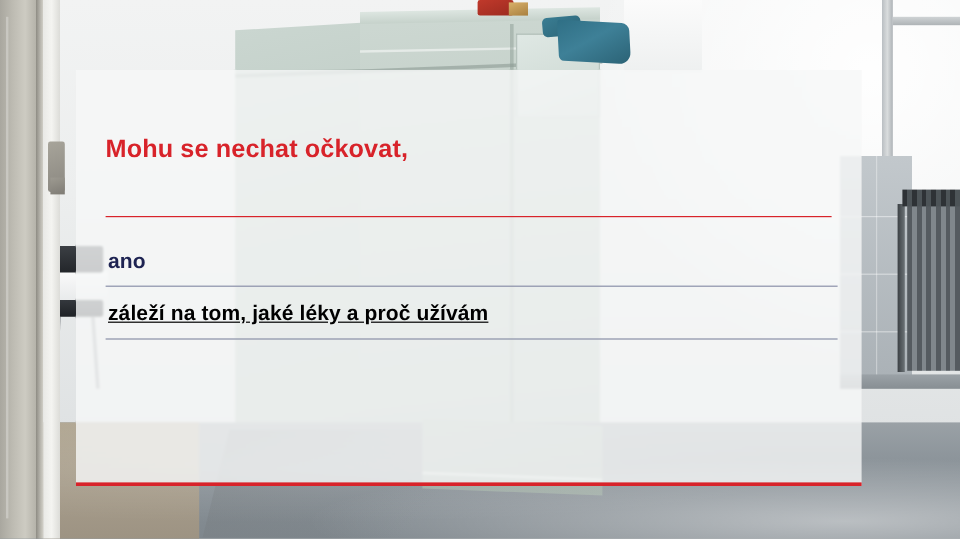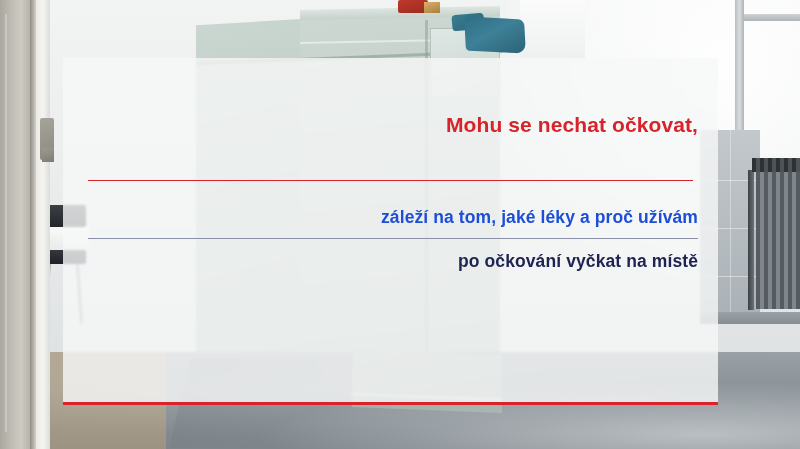--- a/index.html
+++ b/index.html
@@ -288,26 +288,26 @@
   <div class="floor-sheen"></div>
 
   <div class="door-col"></div>
   <div class="door-groove"></div>
   <div class="door-edge"></div>
   <div class="door-jamb"></div>
   <div class="door-latch"></div>
   <div class="door-latch2"></div>
 </div>
 
-<div class="panel" style="--accent: #D8232A; border-bottom-color: rgb(216, 35, 42); background: rgba(246, 247, 247, 0.8); text-align: right;">
+<div class="panel" style="--accent: #D8232A; border-bottom-color: rgb(216, 35, 42); background: rgba(246, 247, 247, 0.8);">
 
   <div class="question" style="color: rgb(216, 35, 42);">
     <span class="q-line">Mohu se nechat očkovat,</span>
   </div>
 
   <div class="q-rule" style="border-top-color: rgb(216, 35, 42);"></div>
 
   <div class="answers">
-    <div class="answer" style="color: #1d4ed8; border-bottom-color: rgb(138, 144, 168);">záleží na tom, jaké léky a proč užívám</div>
-    <div class="answer last" style="color: rgb(30, 35, 82); border-bottom-color: rgb(138, 144, 168);">po očkování vyčkat na místě</div>
+    <div class="answer" style="color: rgb(30, 35, 82); border-bottom-color: rgb(138, 144, 168);">ano</div>
+    <div class="answer" style="color: #000000; border-bottom-color: rgb(138, 144, 168); text-decoration: underline;">záleží na tom, jaké léky a proč užívám</div>
   </div>
 
 </div>
 
 </body></html>

